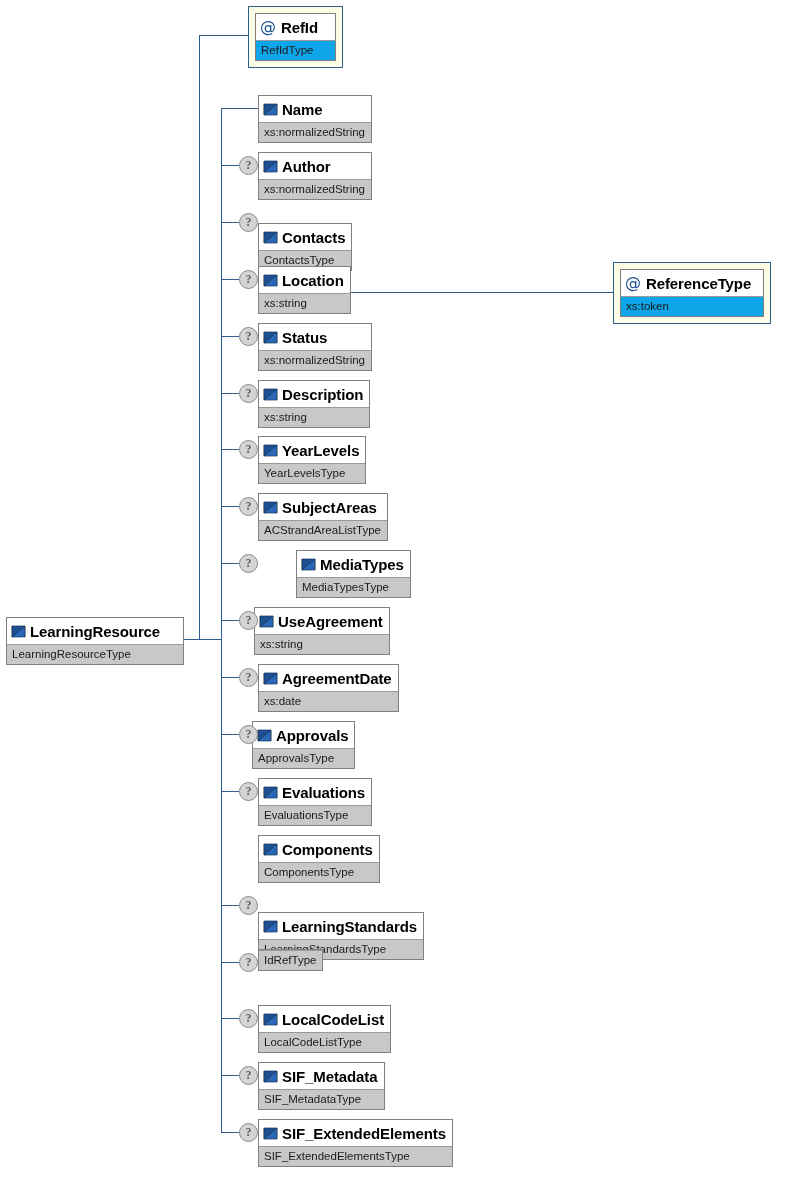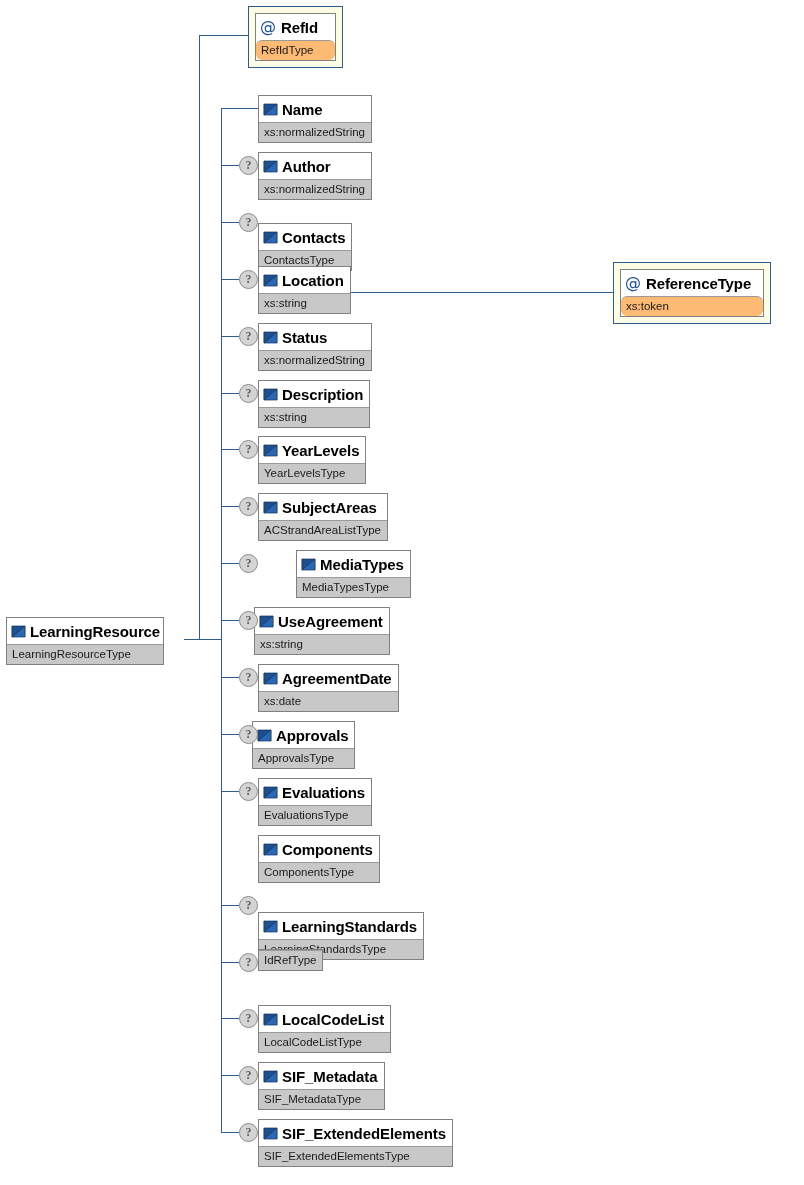--- a/index.html
+++ b/index.html
@@ -63,22 +63,21 @@
   .node.attr {
     background: #fdfce4;
     border: 1px solid #2d5c8f;
     padding: 6px;
   }
   .node.attr .inner {
     border: 1px solid #808080;
     background: #ffffff;
   }
   .node.attr .nd-type {
-    background: #fdba74;
-    border-radius: 6px;
+    background: #0ea5e9;
   }
 
   
   .node.root { border: 1px solid #808080; }
 
   
   .icon {
     flex: 0 0 auto;
     display: inline-block;
     margin-right: 4px;
@@ -137,21 +136,21 @@
       <div class="line-h" style="top: 734px; left: 221px; width: 18px;"></div>
       <div class="line-h" style="top: 791px; left: 221px; width: 18px;"></div>
       <div class="line-h" style="top: 905px; left: 221px; width: 18px;"></div>
       <div class="line-h" style="top: 962px; left: 221px; width: 18px;"></div>
       <div class="line-h" style="top: 1018px; left: 221px; width: 18px;"></div>
       <div class="line-h" style="top: 1075px; left: 221px; width: 18px;"></div>
       <div class="line-h" style="top: 1132px; left: 221px; width: 18px;"></div>
       <div class="line-h" style="top: 292px; left: 351px; width: 262px;"></div>
     </div>
 
-  <div class="node root" id="root-node" style="left:6px; top:617px; width:158px;">
+  <div class="node root" id="root-node" style="left:6px; top:617px; width:178px;">
     <div class="nd-head">
       <span class="icon elem"><svg width="15" height="13" viewBox="0 0 15 13" xmlns="http://www.w3.org/2000/svg">
             <path d="M1 1 L7.5 6.5 L1 12 Z" fill="#e8b21d" stroke="#8a6a10" stroke-width="0.7"></path>
             <path d="M14 1 L7.5 6.5 L14 12 Z" fill="#e8b21d" stroke="#8a6a10" stroke-width="0.7"></path>
             <path d="M1 1 L14 1 L1 12 Z" fill="#1d4f91" stroke="#123463" stroke-width="0.7"></path>
             <path d="M14 12 L1 12 L14 1 Z" fill="#2a68b5" stroke="#123463" stroke-width="0.7"></path>
           </svg></span>
       <span class="nd-label">LearningResource</span>
     </div>
     <div class="nd-type">LearningResourceType</div>

